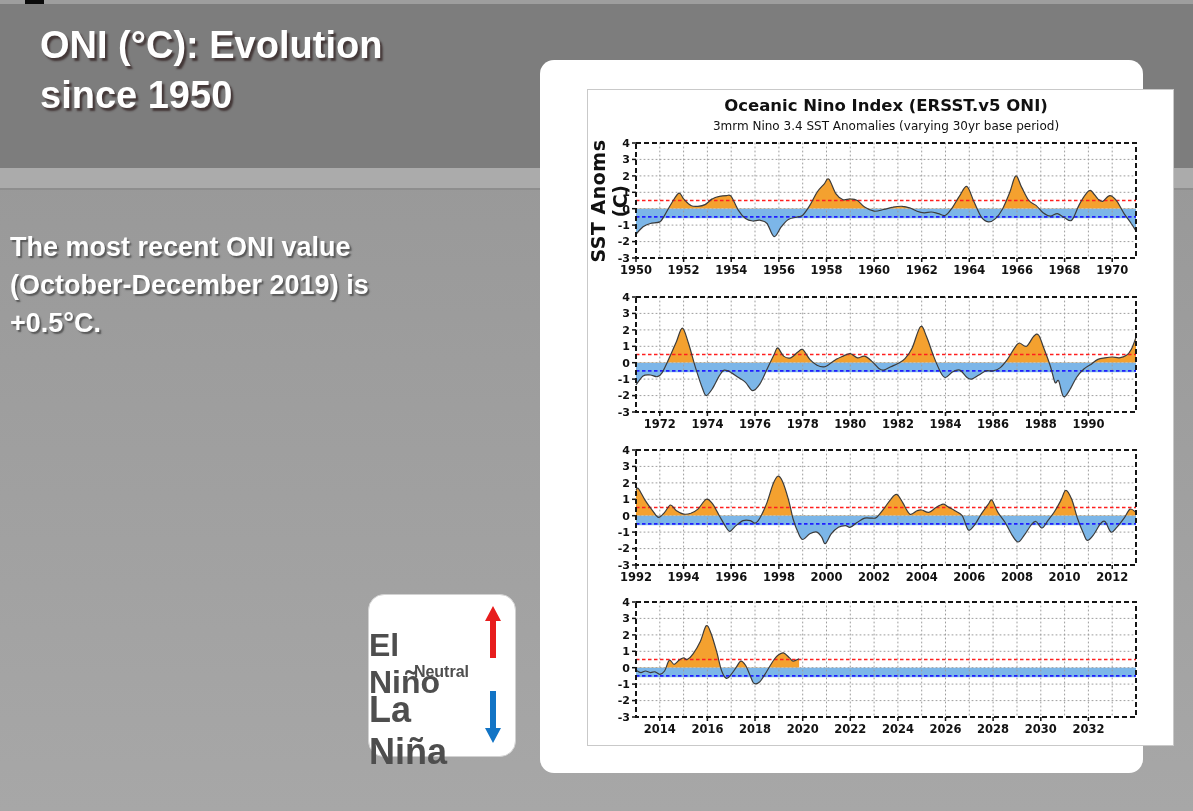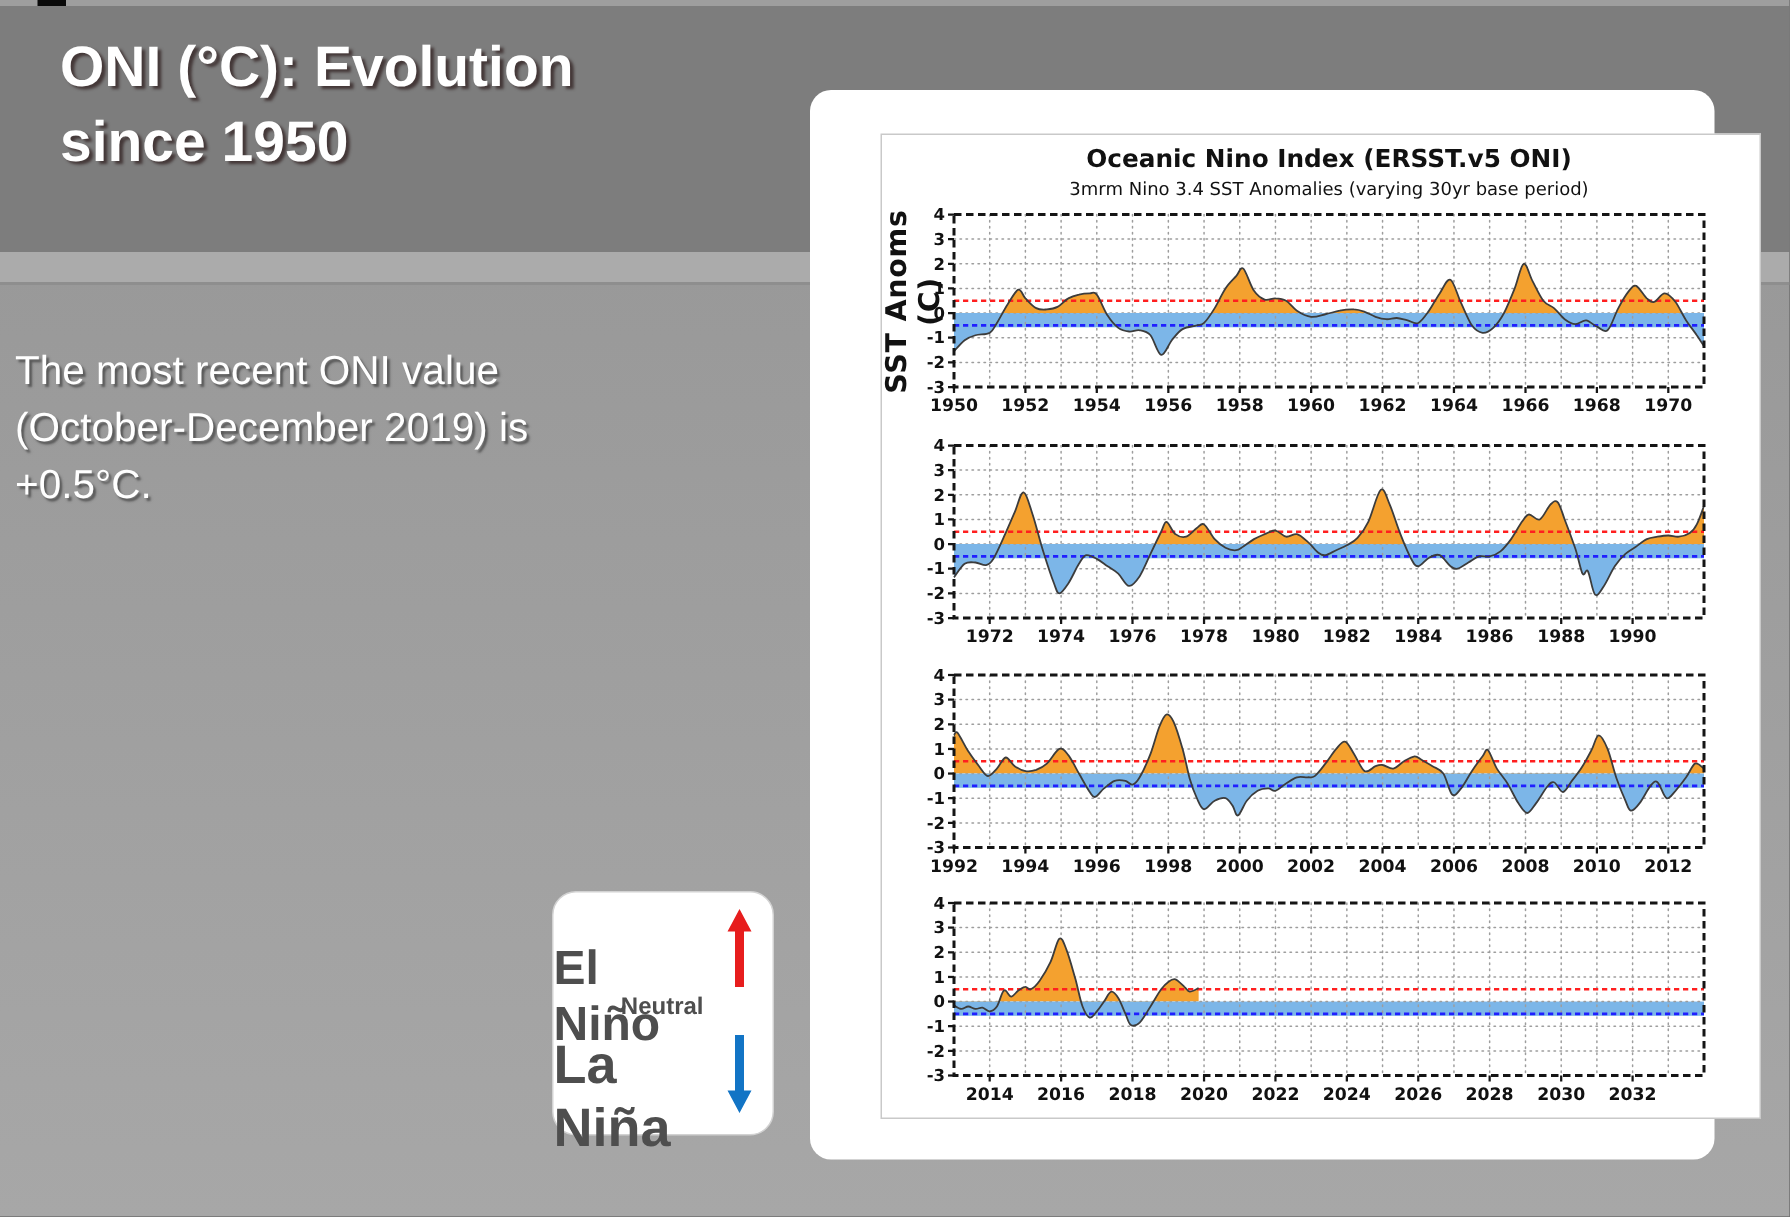--- a/index.html
+++ b/index.html
@@ -9,21 +9,21 @@
   
   .top-strip{position:absolute;top:0;left:0;right:0;height:4px;background:#9e9e9e;}
   .top-notch{position:absolute;top:0;left:25px;width:19px;height:5px;background:#0a0a0a;}
   
   .header{position:absolute;top:4px;left:0;right:0;height:164px;background:#7d7d7d;}
   .header-title{position:absolute;left:40px;top:16px;font-size:38px;font-weight:bold;color:#ffffff;
                 line-height:50px;text-shadow:2.5px 2.5px 2px rgba(58,44,44,0.85);}
   .separator{position:absolute;top:168px;left:0;right:0;height:20px;background:#ababab;
              border-bottom:2px solid #8e8e8e;}
   
-  .note{position:absolute;left:10px;top:228px;font-size:27px;font-weight:normal;color:#ffffff;
+  .note{position:absolute;left:10px;top:228px;font-size:27px;font-weight:bold;color:#ffffff;
         line-height:38px;text-shadow:1.8px 1.8px 1.5px rgba(70,70,70,0.8);}
   
   .legend-box{position:absolute;left:368px;top:594px;width:146px;height:161px;background:#ffffff;
               border:1px solid #d2d2d2;border-radius:16px;}
   .el-nino-label{position:absolute;right:38px;top:32px;font-size:32px;font-weight:bold;color:#4e4e4e;}
   .neutral-label{position:absolute;right:46px;top:68px;font-size:16px;font-weight:bold;color:#4e4e4e;}
   .la-nina-label{position:absolute;right:36px;top:94px;font-size:36px;font-weight:bold;color:#4e4e4e;}
   .arrow-up{position:absolute;right:13px;top:11px;}
   .arrow-down{position:absolute;right:13px;bottom:9px;}
   .arrow-up path{fill:var(--el-nino-red,#e71d1d);}

